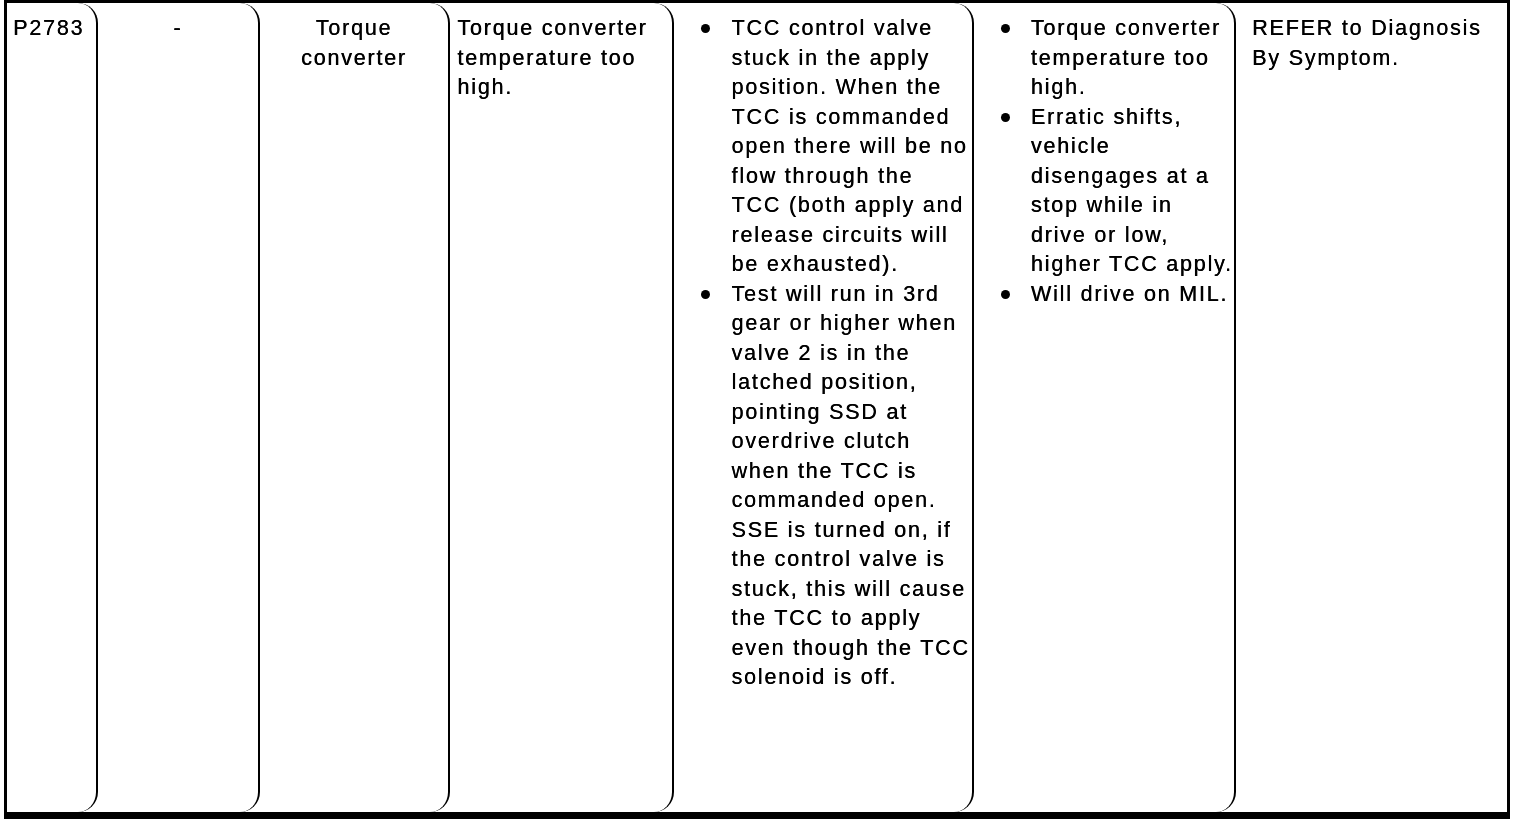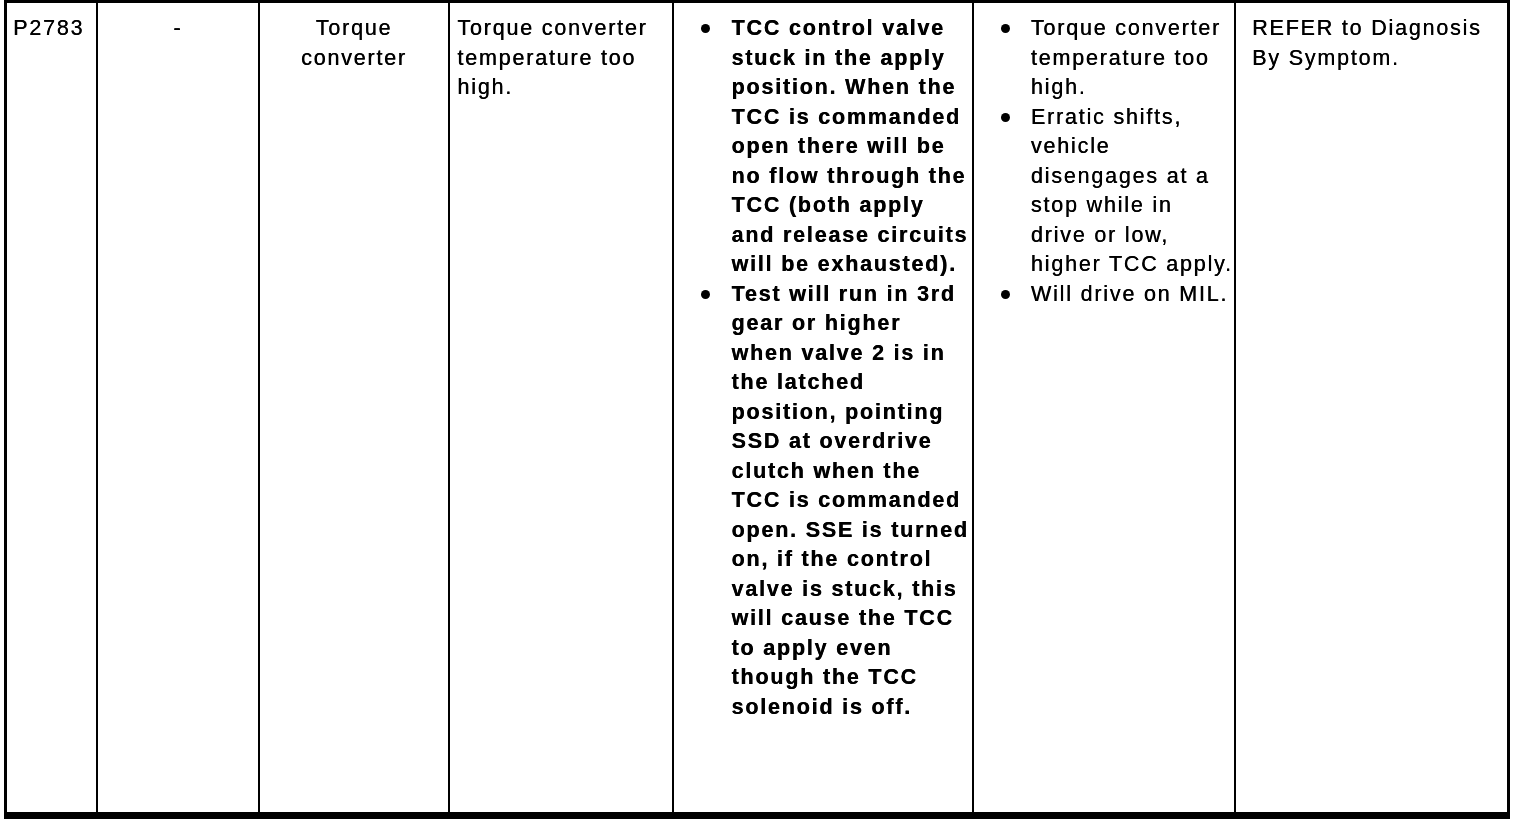--- a/index.html
+++ b/index.html
@@ -29,32 +29,33 @@
   }
   .cell {
     box-sizing: border-box;
     border-right: 2px solid #000000;
     padding-top: 11px;
     font-size: 21.5px;
     line-height: 29.5px;
     letter-spacing: 1.8px;
     text-shadow: 0.4px 0 0 currentColor; 
     overflow: hidden;
+    border-radius: 20px;
   }
   .cell:last-child { border-right: none; }
   .cell p { margin: 0; }
 
   .c1 { width: 93px; }
   .c1 p { padding-left: 6px; }
   .c2 { width: 165px; text-align: center; }
   .c3 { width: 195px; text-align: center; }
   .c3 p { max-width: 150px; margin: 0 auto; }
   .c4 { width: 229px; }
   .c4 p { padding-left: 7px; max-width: 200px; }
-  .c5 { width: 306px; font-weight: bold; }
+  .c5 { width: 306px; }
   .c6 { width: 268px; }
   .c7 { width: 277px; }
   .c7 p { padding-left: 16px; }
 
   .blist { margin: 0; padding: 0; list-style: none; }
   .blist .li {
     position: relative;
     padding-left: 57px;
   }
   .c5 .blist .li { padding-right: 2px; }

